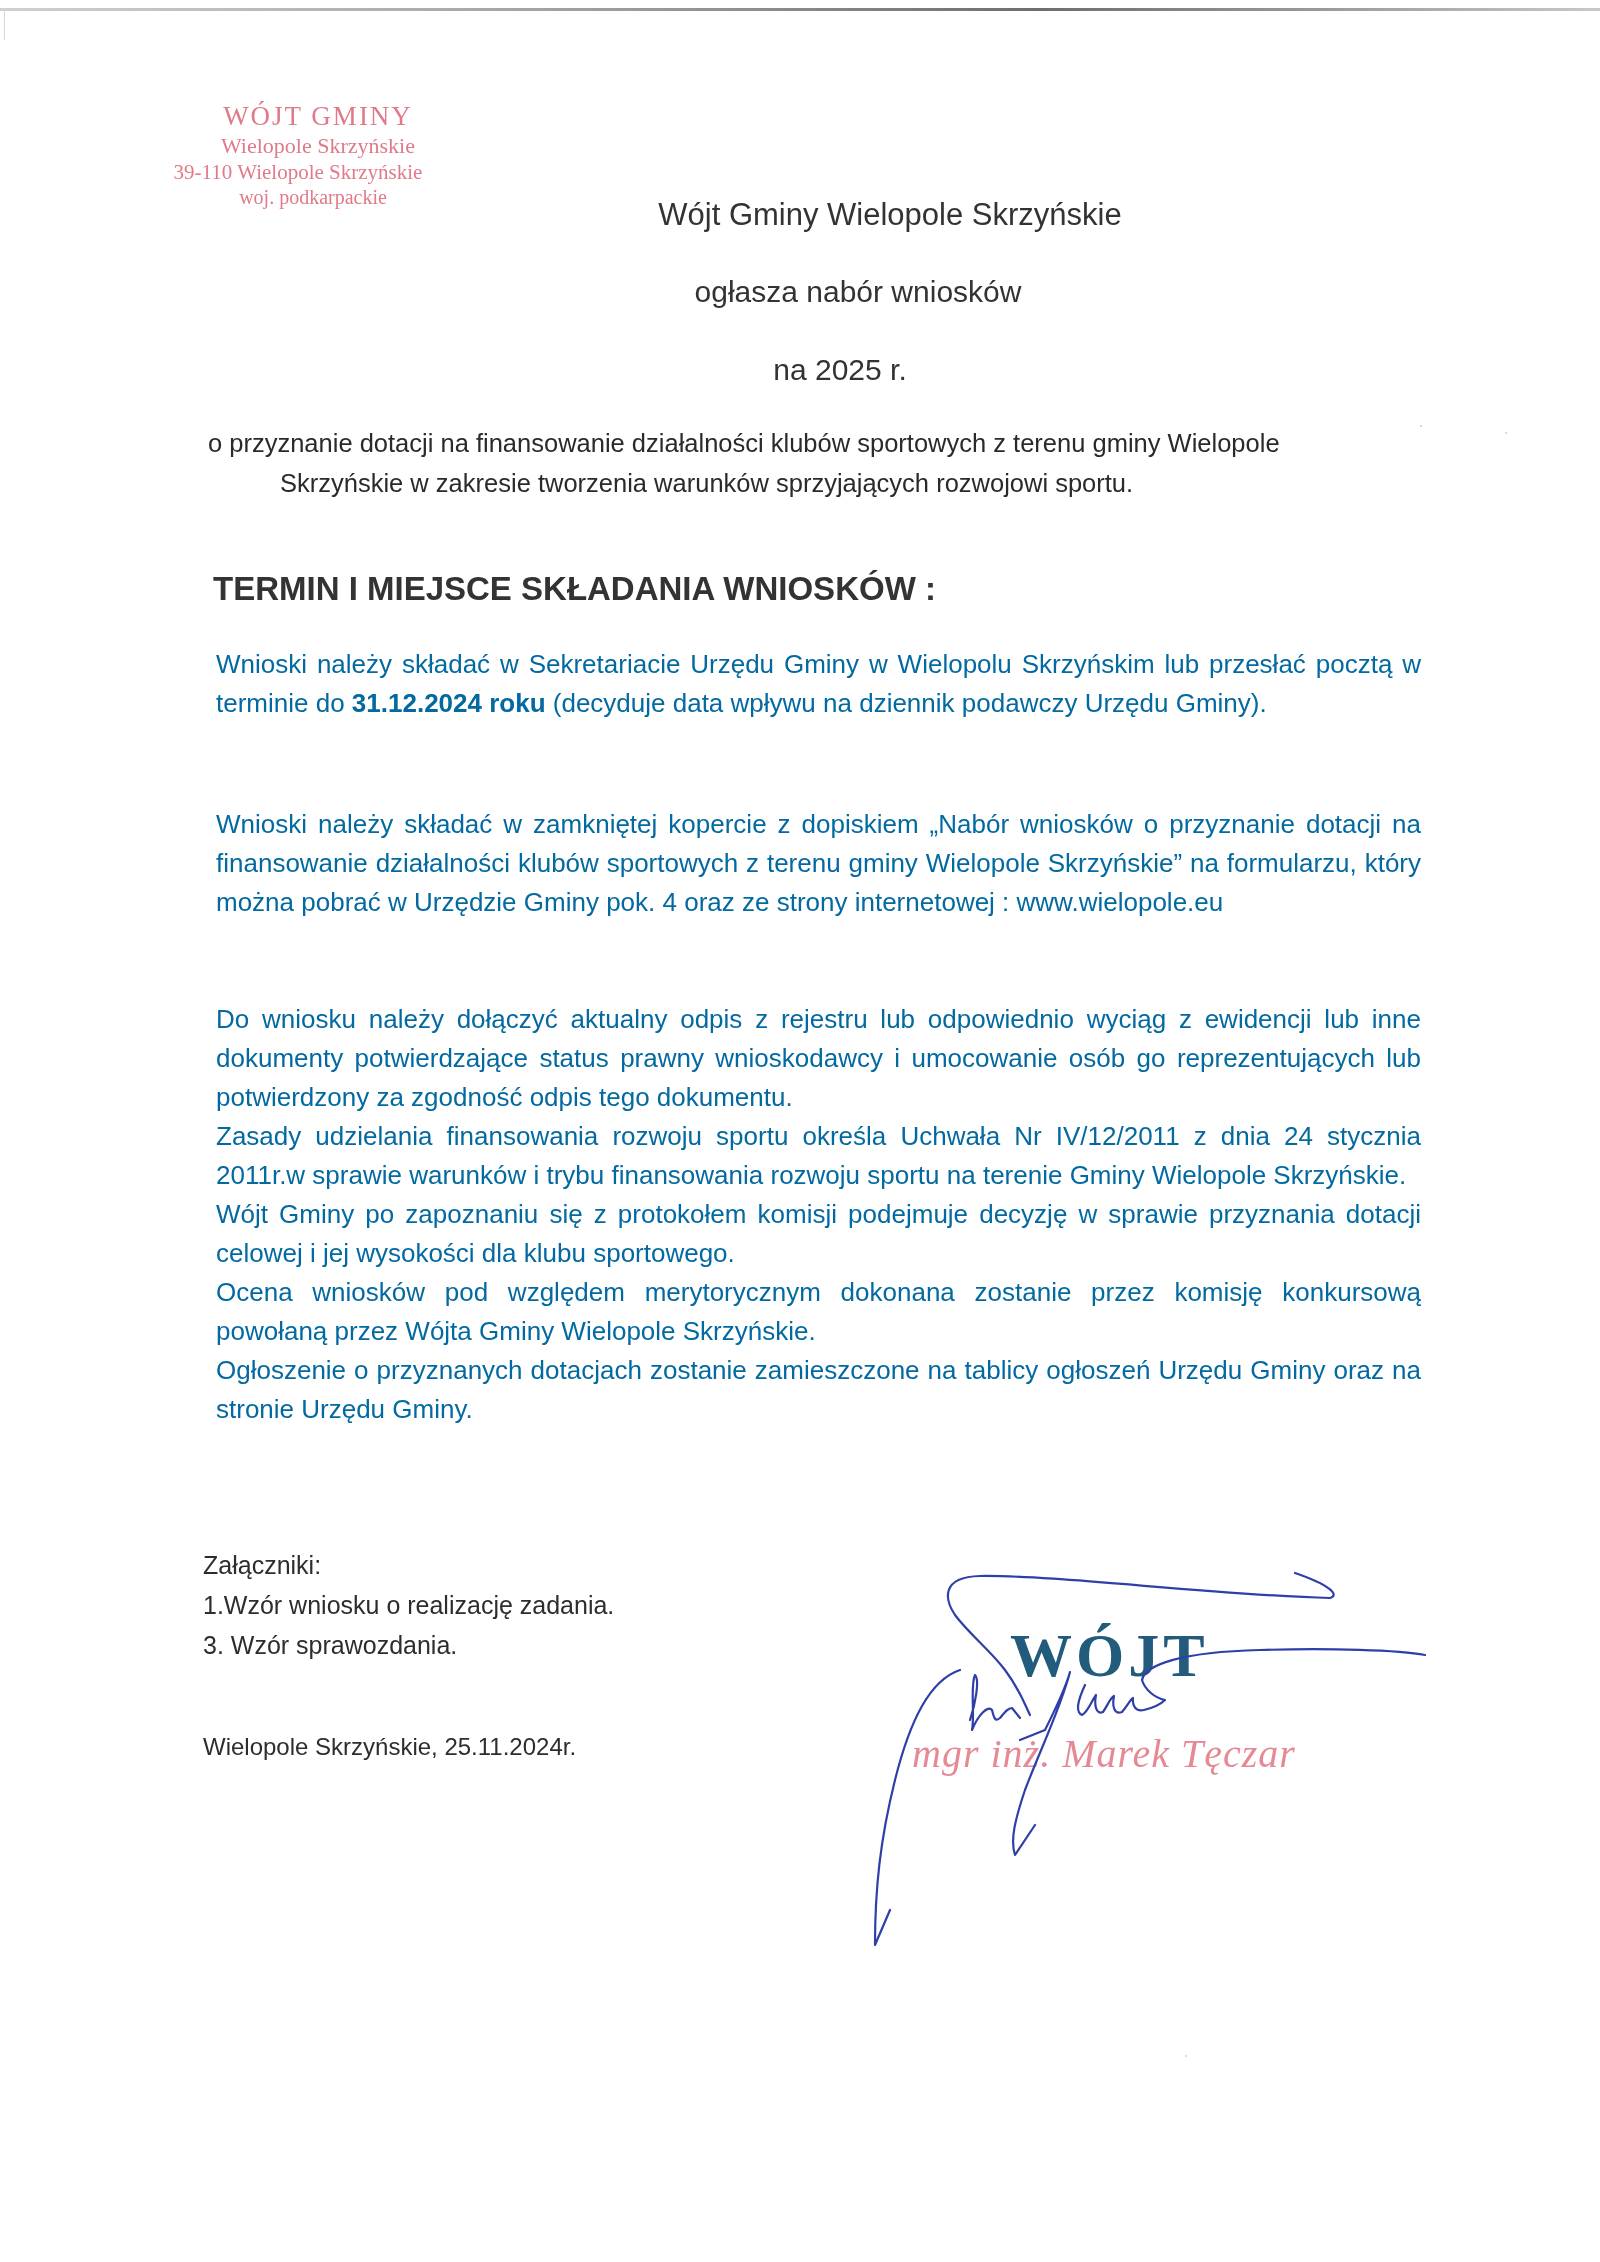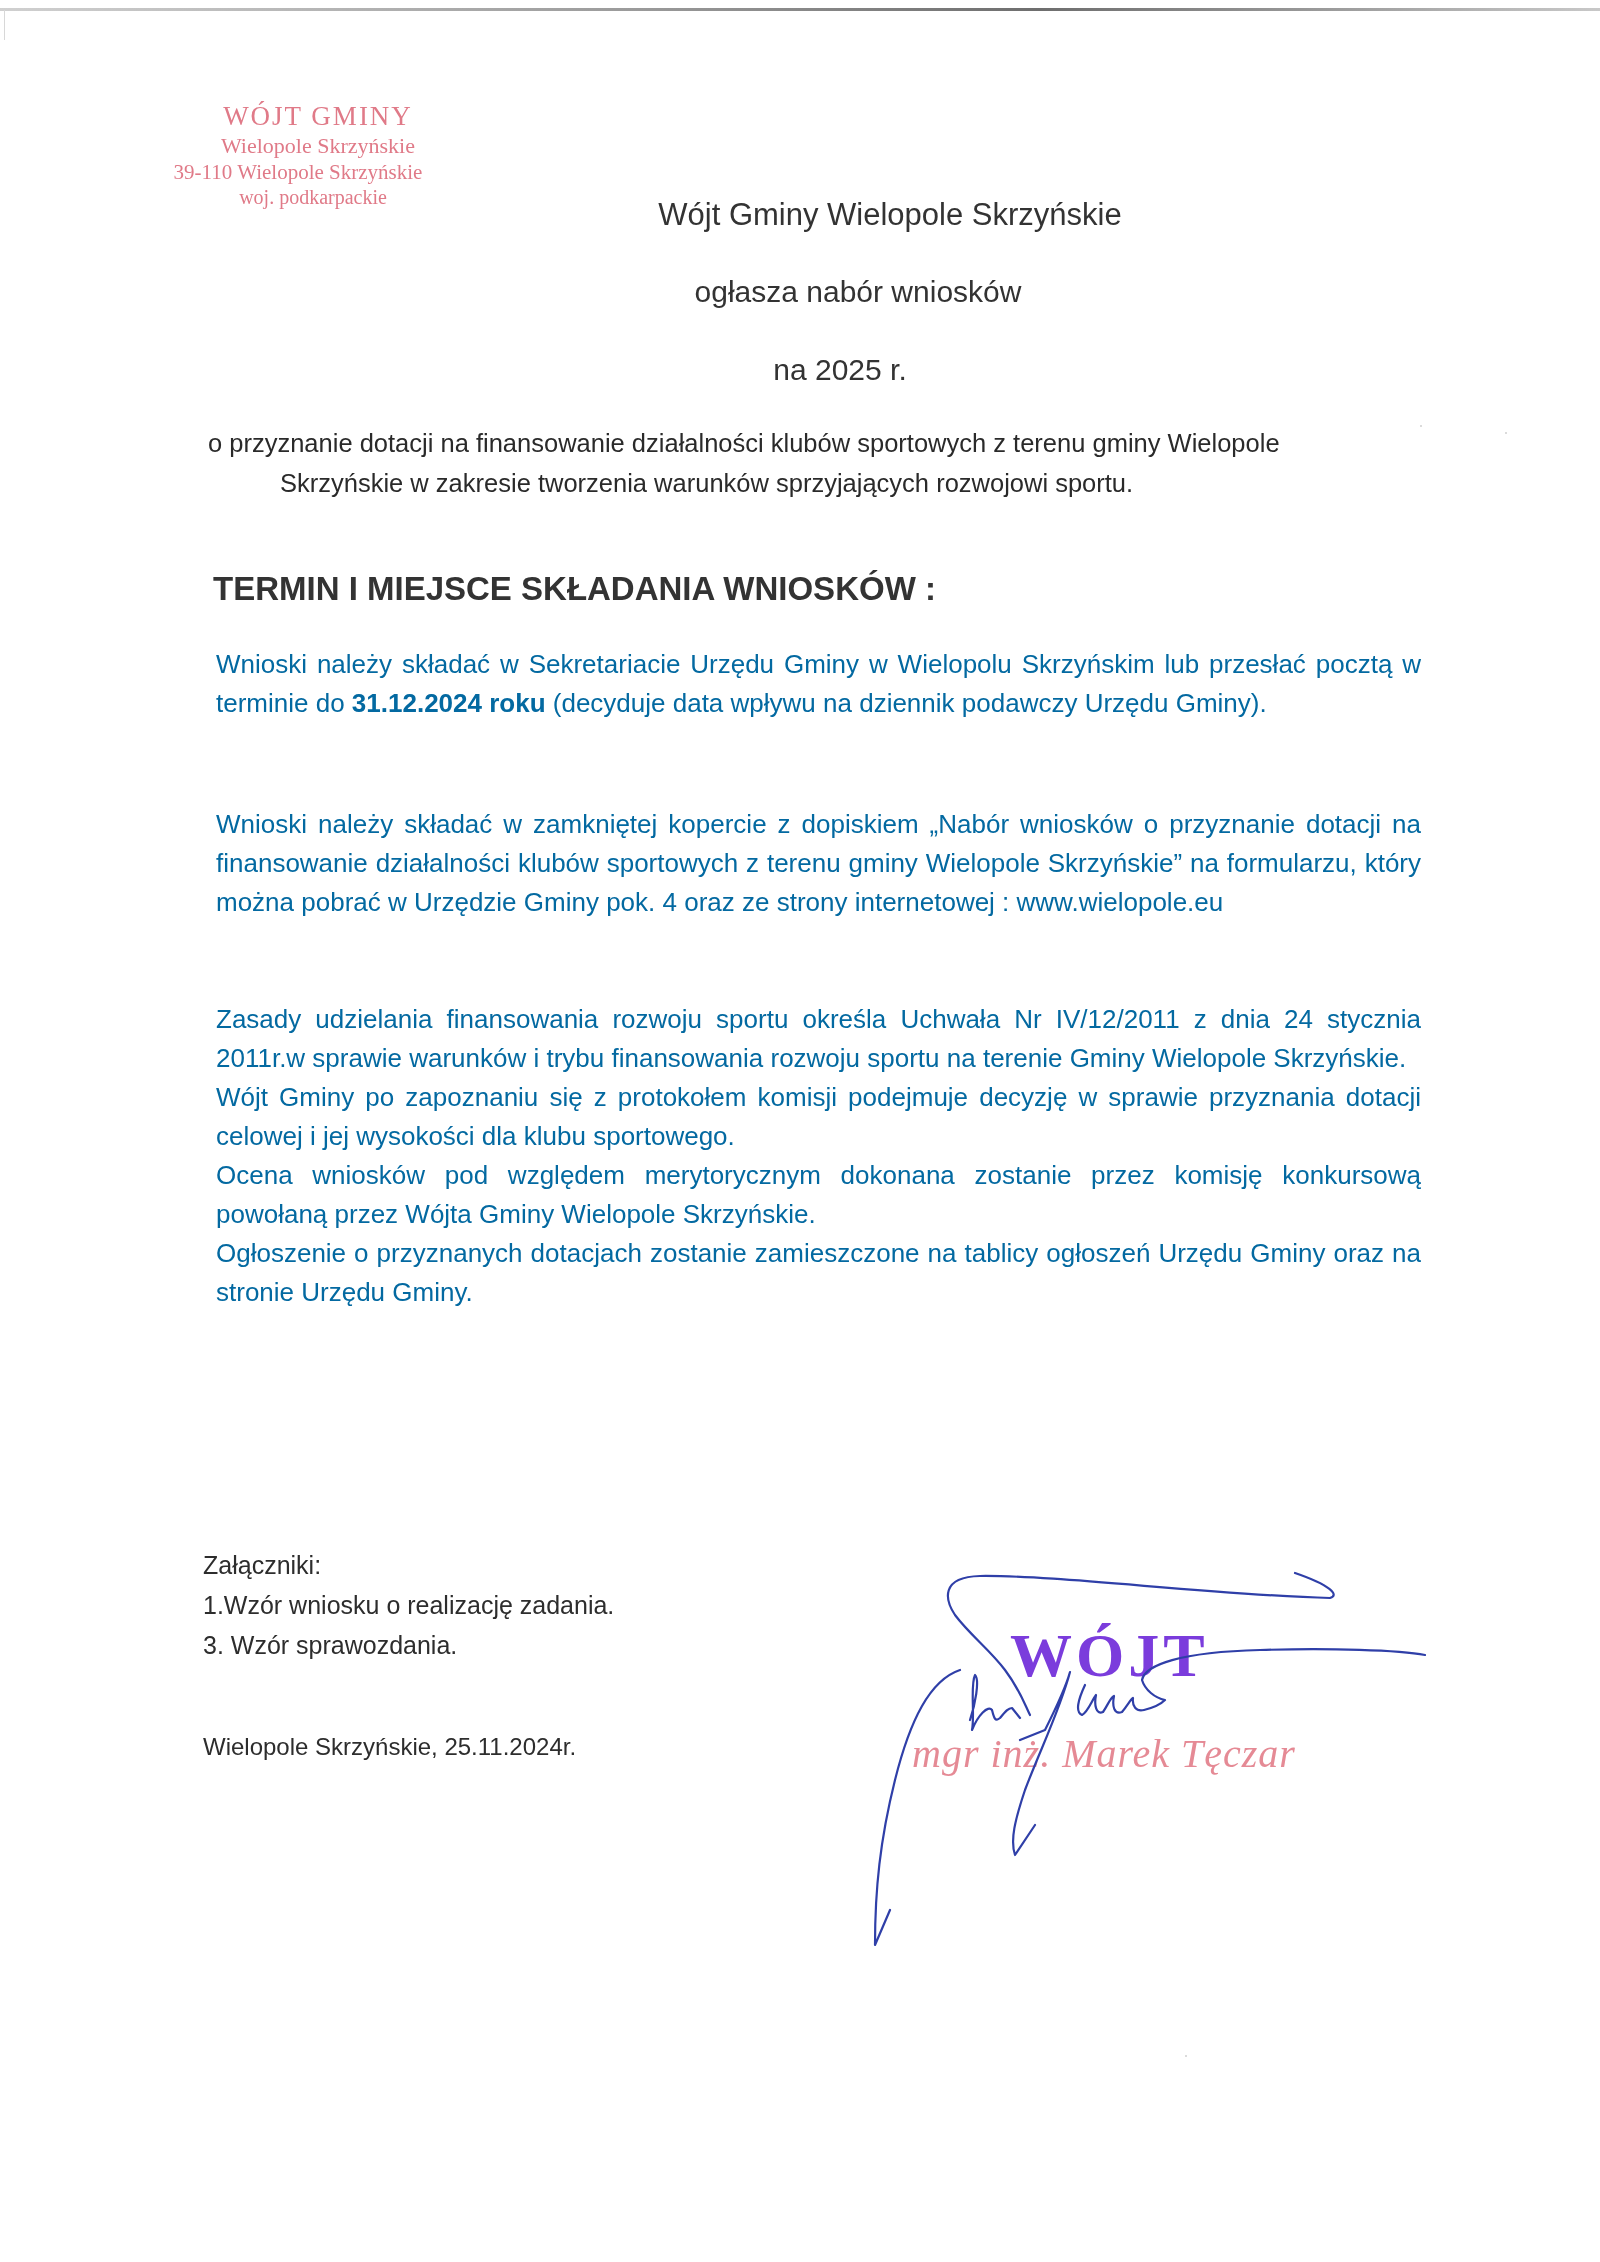--- a/index.html
+++ b/index.html
@@ -41,21 +41,21 @@
   .p3 { top: 1000px; line-height: 39px; }
   .para b { font-weight: bold; }
   .para .line { display: block; }
 
   .attach { position: absolute; left: 203px; top: 1545px; font-size: 25px; line-height: 40px; color: #2d2d2d; }
   .place-date { position: absolute; left: 203px; top: 1733px; font-size: 24px; color: #2d2d2d; }
 
   .sig-stamp-title {
     position: absolute; left: 1010px; top: 1620px;
     font-family: "Liberation Serif", "DejaVu Serif", serif;
-    font-size: 62px; color: #6d28d9; letter-spacing: 4px; font-weight: bold; opacity: 0.9; text-align: center;
+    font-size: 62px; color: #0c4a6e; letter-spacing: 4px; font-weight: bold; opacity: 0.9; text-align: center;
   }
   .sig-stamp-name {
     position: absolute; left: 912px; top: 1730px;
     font-family: "Liberation Serif", "DejaVu Serif", serif; font-style: italic;
     font-size: 40px; color: #e58a95; letter-spacing: 1px;
   }
   .signature { position: absolute; left: 860px; top: 1540px; width: 740px; height: 420px; }
   .dot { position: absolute; width: 2px; height: 2px; background: #cfcfcf; border-radius: 1px; }
 </style>
 </head>
@@ -82,20 +82,21 @@
 
 <div class="section-head">TERMIN I MIEJSCE SKŁADANIA WNIOSKÓW :</div>
 
 <div class="para p1">
   <span>Wnioski należy składać w Sekretariacie Urzędu Gminy w Wielopolu Skrzyńskim lub przesłać pocztą w terminie do </span><b>31.12.2024 roku</b><span> (decyduje data wpływu na dziennik podawczy Urzędu Gminy).</span>
 </div>
 
 <div class="para p2">Wnioski należy składać w zamkniętej kopercie z dopiskiem „Nabór wniosków o przyznanie dotacji na finansowanie działalności klubów sportowych z terenu gminy Wielopole Skrzyńskie” na formularzu, który można pobrać w Urzędzie Gminy pok. 4 oraz ze strony internetowej : www.wielopole.eu</div>
 
 <div class="para p3">
+  <span class="line">Do wniosku należy dołączyć aktualny odpis z rejestru lub odpowiednio wyciąg z ewidencji lub inne dokumenty potwierdzające status prawny wnioskodawcy i umocowanie osób go reprezentujących lub potwierdzony za zgodność odpis tego dokumentu.</span>
   <span class="line">Zasady udzielania finansowania rozwoju sportu określa Uchwała Nr IV/12/2011 z dnia 24 stycznia 2011r.w sprawie warunków i trybu finansowania rozwoju sportu na terenie Gminy Wielopole Skrzyńskie.</span>
   <span class="line">Wójt Gminy po zapoznaniu się z protokołem komisji podejmuje decyzję w sprawie przyznania dotacji celowej i jej wysokości dla klubu sportowego.</span>
   <span class="line">Ocena wniosków pod względem merytorycznym dokonana zostanie przez komisję konkursową powołaną przez Wójta Gminy Wielopole Skrzyńskie.</span>
   <span class="line">Ogłoszenie o przyznanych dotacjach zostanie zamieszczone na tablicy ogłoszeń Urzędu Gminy oraz na stronie Urzędu Gminy.</span>
 </div>
 
 <div class="attach">
   <div>Załączniki:</div>
   <div>1.Wzór wniosku o realizację zadania.</div>
   <div>3. Wzór sprawozdania.</div>

